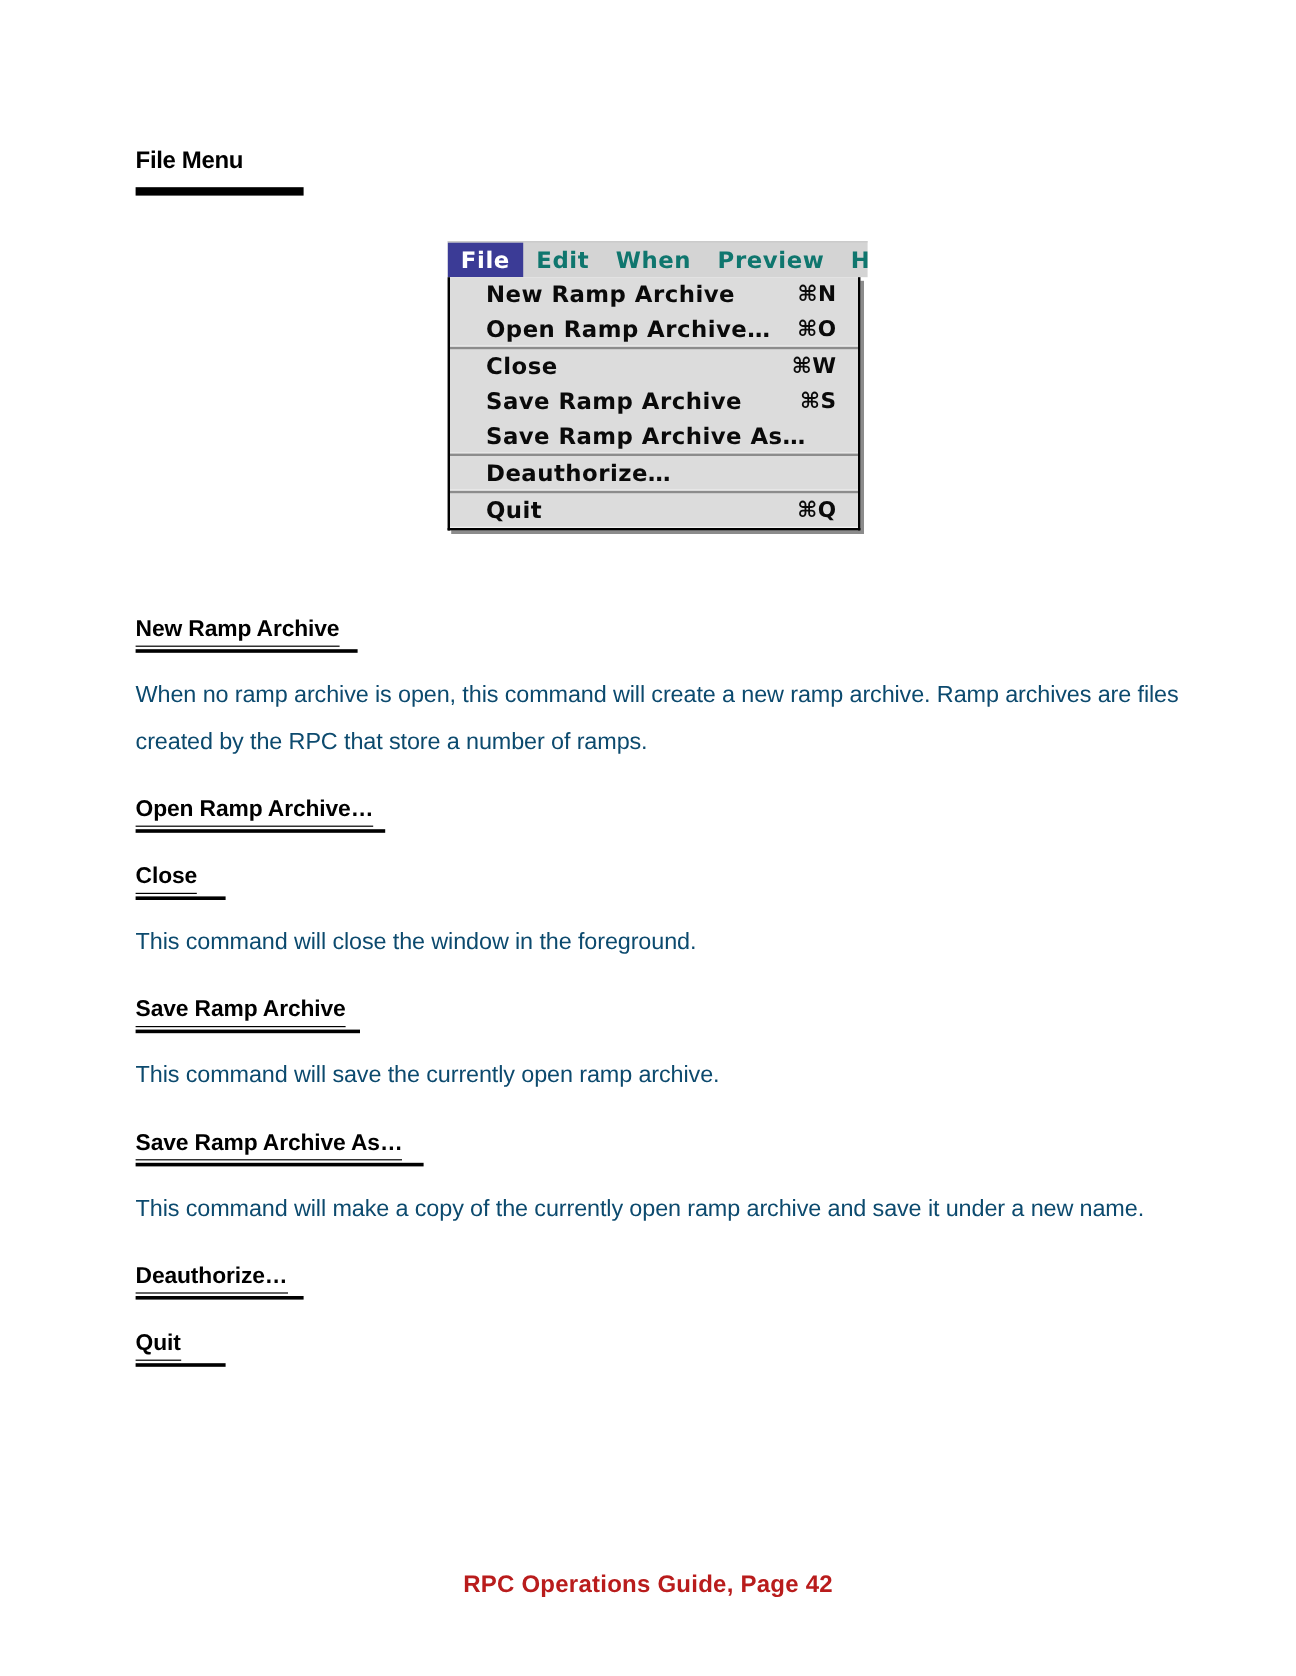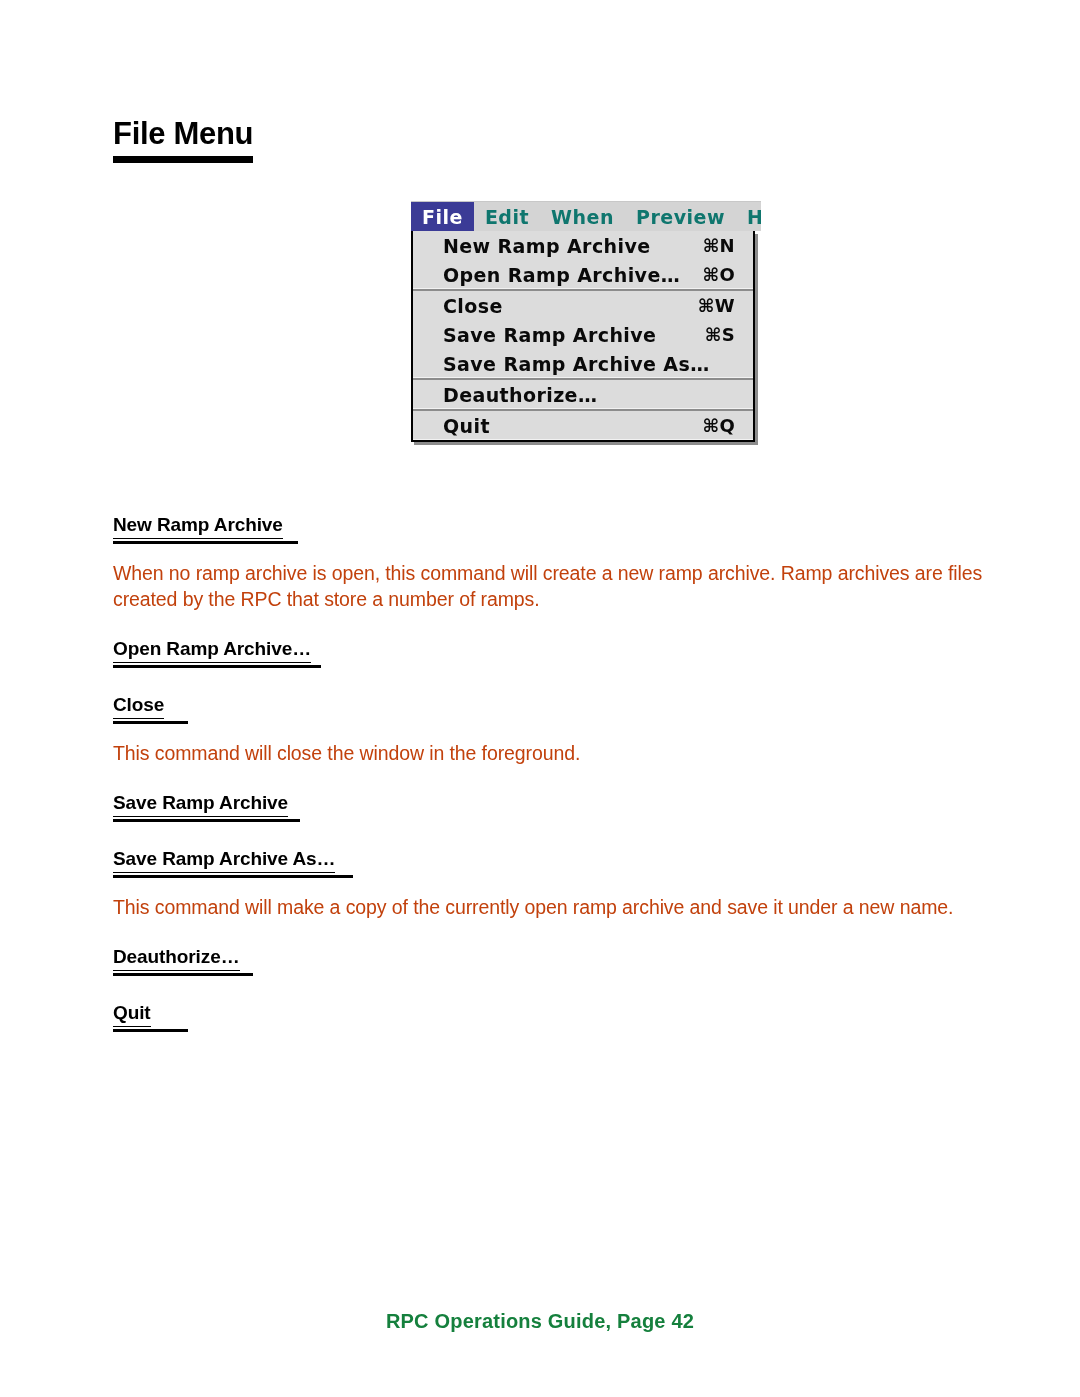--- a/index.html
+++ b/index.html
@@ -23,21 +23,21 @@
   }
 
   
   .page-title-wrap {
     position: absolute;
     left: 113px;
     top: 116px;
     width: 420px;
   }
   .page-title {
-    font-size: 31px;
+    font-size: 20px;
     font-weight: bold;
     letter-spacing: -0.3px;
     line-height: 36px;
     margin: 0;
     color: #000;
   }
   .page-title-rule {
     width: 140px;
     height: 7px;
     background: #000;
@@ -45,21 +45,20 @@
   }
 
   
   .menu-figure {
     position: absolute;
     left: 373px;
     top: 201px;
     width: 350px;
     height: 275px;
     font-family: "DejaVu Sans", sans-serif;
-    margin-left: 38px;
   }
   .menubar {
     position: relative;
     height: 30px;
     background: #d4d4d4;
     border-top: 1px solid #c8c8c8;
     display: flex;
     align-items: stretch;
     overflow: hidden;
     box-sizing: border-box;
@@ -143,24 +142,24 @@
     margin: 0;
   }
   .section-heading-rule {
     height: 3px;
     background: #000;
     margin-top: 2px;
     margin-bottom: 16px;
   }
   .section-body {
     font-size: 19.5px;
-    line-height: 26px;
+    line-height: 39px;
     letter-spacing: -0.1px;
     margin: 0;
-    color: #c2410c;
+    color: #0c4a6e;
   }
 
   
   .rule-w1 { width: 185px; }
   .rule-w2 { width: 208px; }
   .rule-w3 { width: 75px; }
   .rule-w4 { width: 187px; }
   .rule-w5 { width: 240px; }
   .rule-w6 { width: 140px; }
   .rule-w7 { width: 75px; }
@@ -168,21 +167,21 @@
   
   .footer {
     position: absolute;
     left: 0;
     right: 0;
     top: 1310px;
     text-align: center;
     font-size: 20px;
     font-weight: bold;
     letter-spacing: 0.2px;
-    color: #15803d;
+    color: #b91c1c;
   }
 </style>
 </head>
 <body>
 
 <div class="page">
 
   <div class="page-title-wrap">
     <h1 class="page-title">File Menu</h1>
     <div class="page-title-rule"></div>
@@ -268,20 +267,21 @@
 
     <div class="section">
       <div><span class="section-heading">Close</span></div>
       <div class="section-heading-rule rule-w3"></div>
       <p class="section-body">This command will close the window in the foreground.</p>
     </div>
 
     <div class="section">
       <div><span class="section-heading">Save Ramp Archive</span></div>
       <div class="section-heading-rule rule-w4"></div>
+      <p class="section-body">This command will save the currently open ramp archive.</p>
     </div>
 
     <div class="section">
       <div><span class="section-heading">Save Ramp Archive As…</span></div>
       <div class="section-heading-rule rule-w5"></div>
       <p class="section-body">This command will make a copy of the currently open ramp archive and save it under a new name.</p>
     </div>
 
     <div class="section">
       <div><span class="section-heading">Deauthorize…</span></div>

